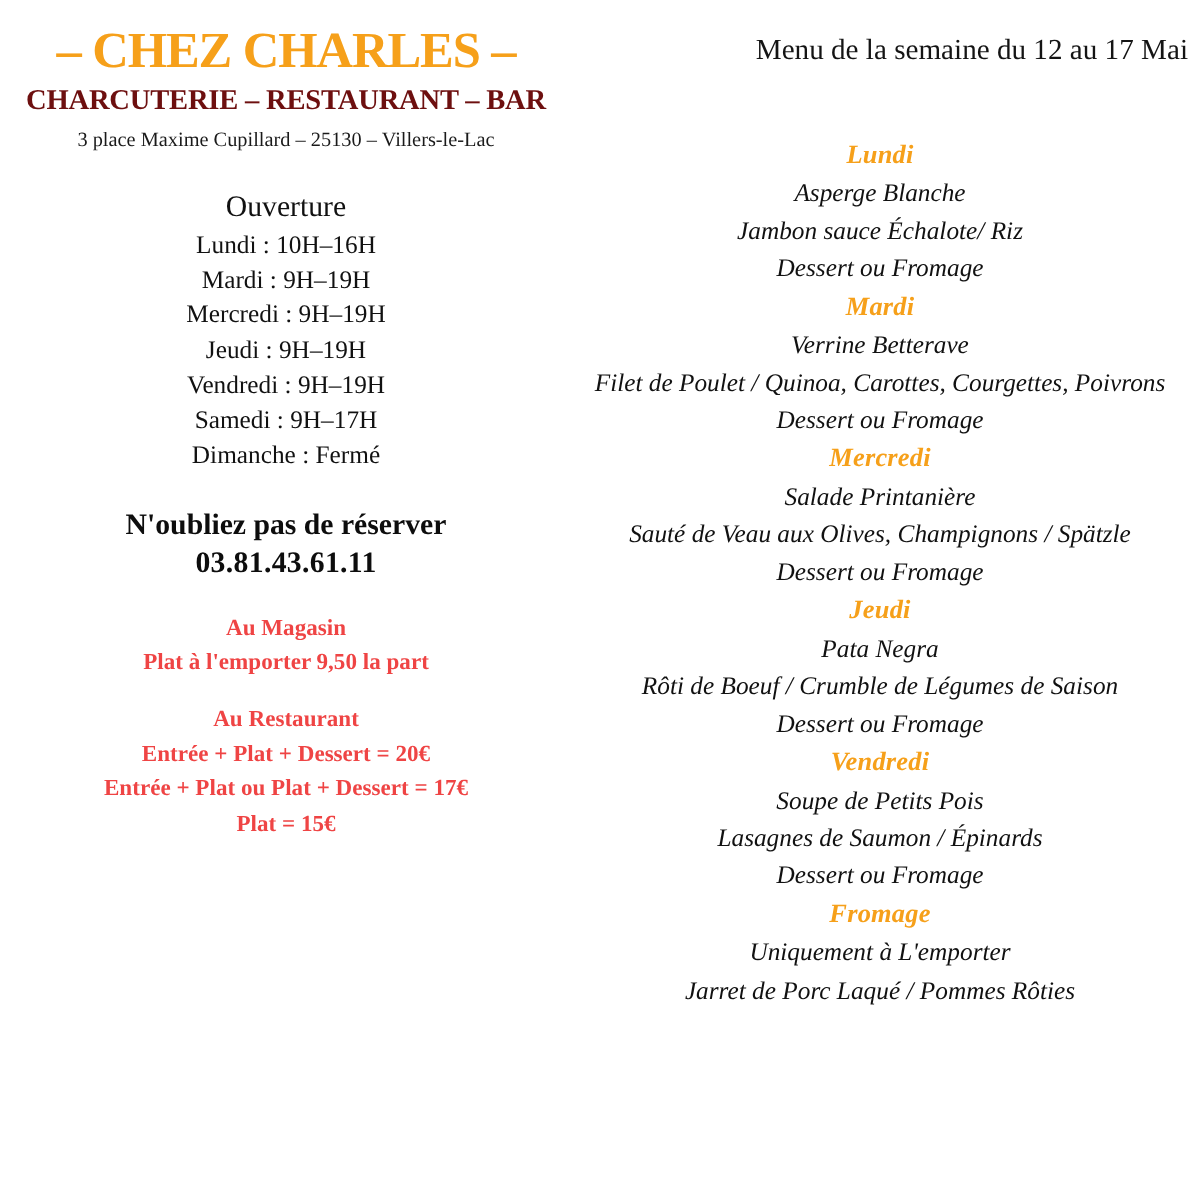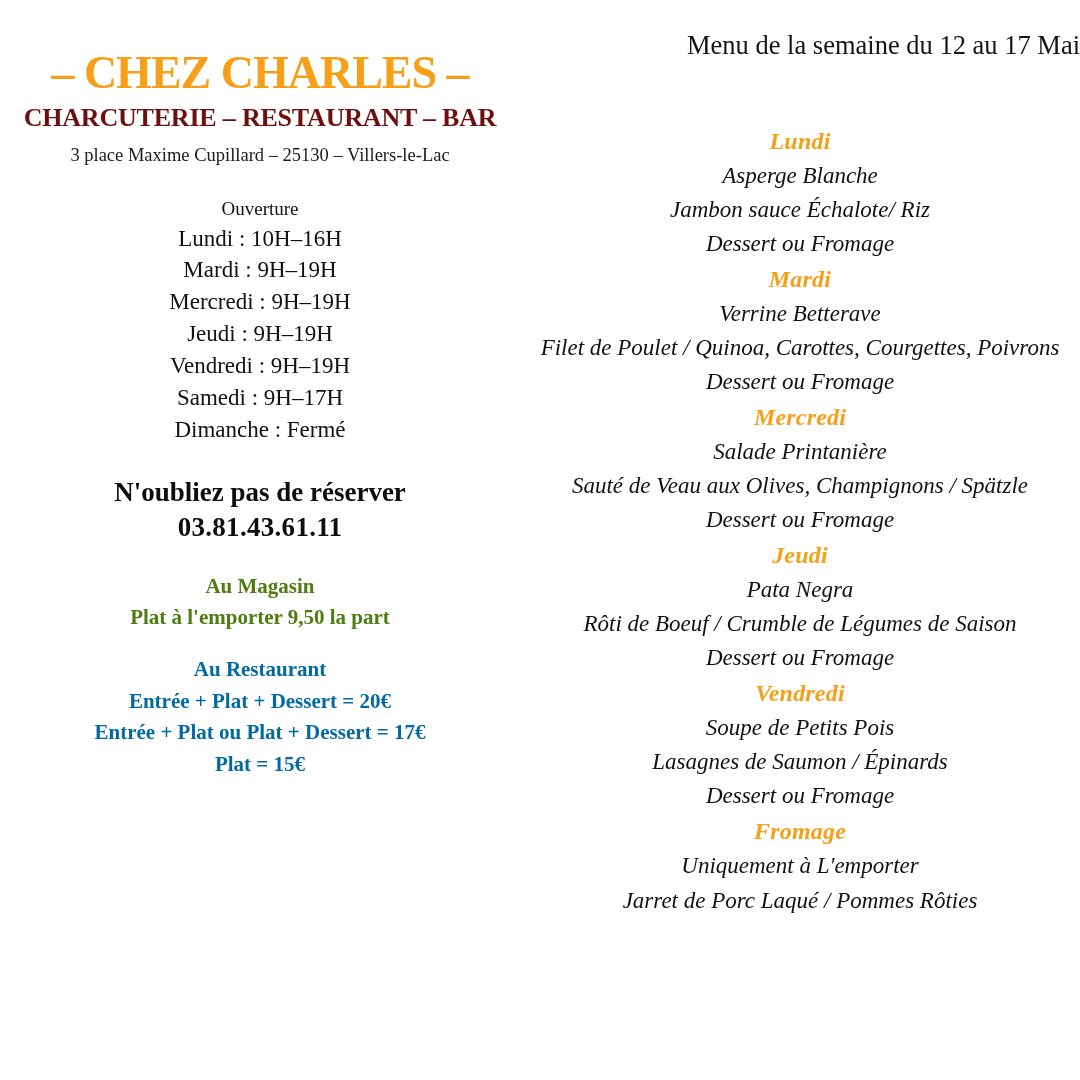--- a/index.html
+++ b/index.html
@@ -23,21 +23,20 @@
     position: relative;
     display: flex;
     flex-direction: row;
   }
 
   
   .left-col {
     width: 520px;
     position: relative;
     padding: 0;
-    margin-top: 27px;
   }
 
   .brand-title {
     margin: 0;
     padding-top: 22px;
     text-align: center;
     font-family: "Liberation Serif", "DejaVu Serif", serif;
     font-weight: 700;
     font-size: 46px;
     letter-spacing: -1px;
@@ -64,21 +63,21 @@
     color: #1a1a1a;
     font-weight: 400;
     white-space: nowrap;
   }
 
   .hours-block {
     margin-top: 30px;
     text-align: center;
   }
   .hours-title {
-    font-size: 19px;
+    font-size: 27px;
     line-height: 1.38;
     color: #111111;
   }
   .hours-line {
     font-size: 23px;
     line-height: 1.39;
     color: #111111;
     white-space: nowrap;
   }
 
@@ -96,38 +95,38 @@
     font-size: 27px;
     font-weight: 700;
     color: #0d0d0d;
     line-height: 1.3;
     letter-spacing: 0.3px;
   }
 
   .shop-block {
     margin-top: 26px;
     text-align: center;
-    color: #4d7c0f;
+    color: #ef4444;
   }
   .shop-head {
     font-size: 21px;
     font-weight: 700;
     line-height: 1.45;
   }
   .shop-line {
     font-size: 21px;
     font-weight: 700;
     line-height: 1.45;
     white-space: nowrap;
   }
 
   .resto-block {
     margin-top: 22px;
     text-align: center;
-    color: #0369a1;
+    color: #ef4444;
   }
   .resto-head {
     font-size: 21px;
     font-weight: 700;
     line-height: 1.5;
   }
   .resto-line {
     font-size: 21px;
     font-weight: 700;
     line-height: 1.5;

